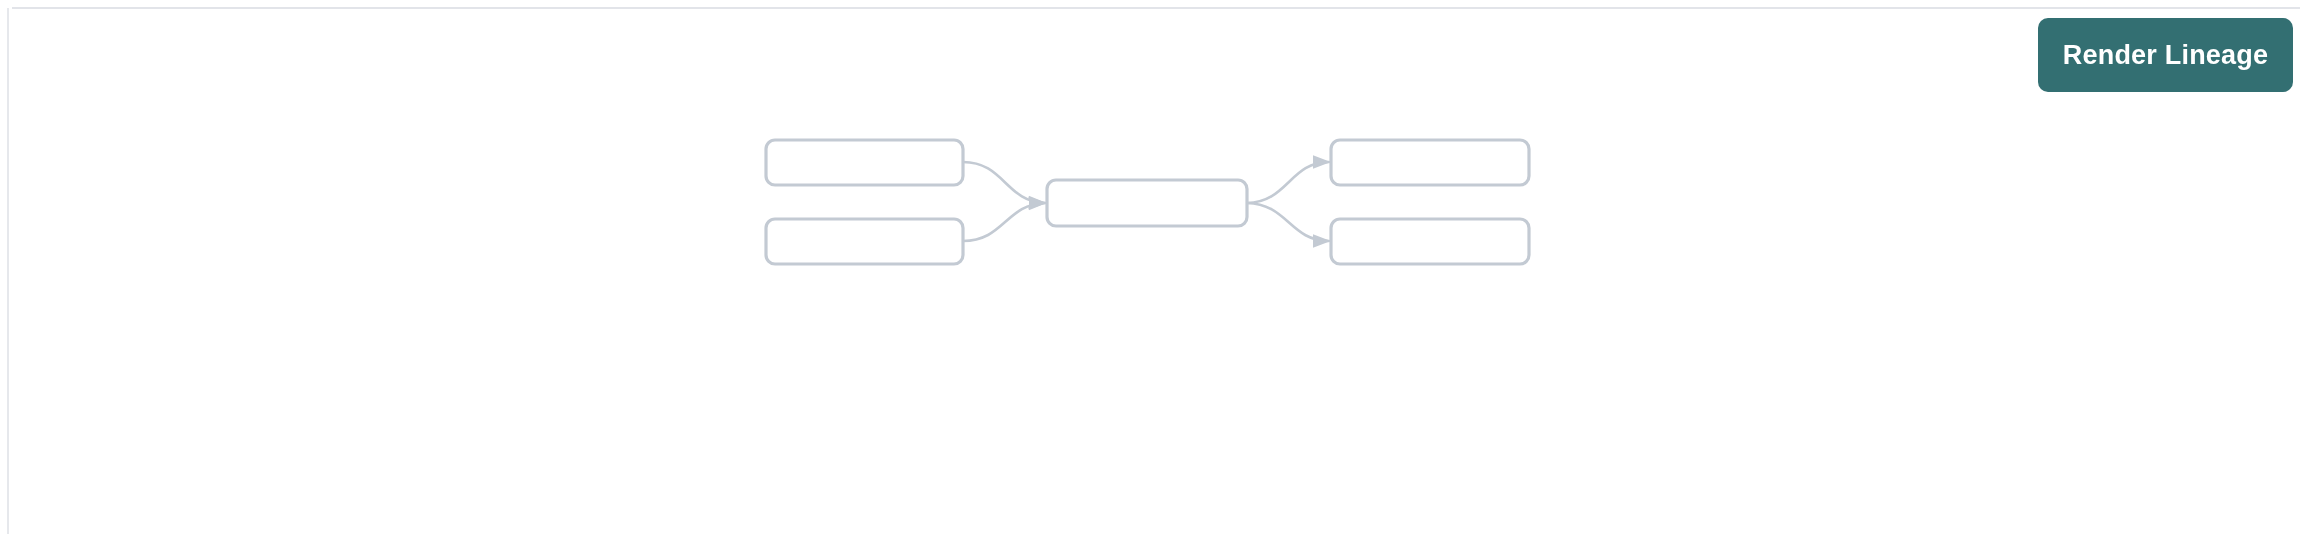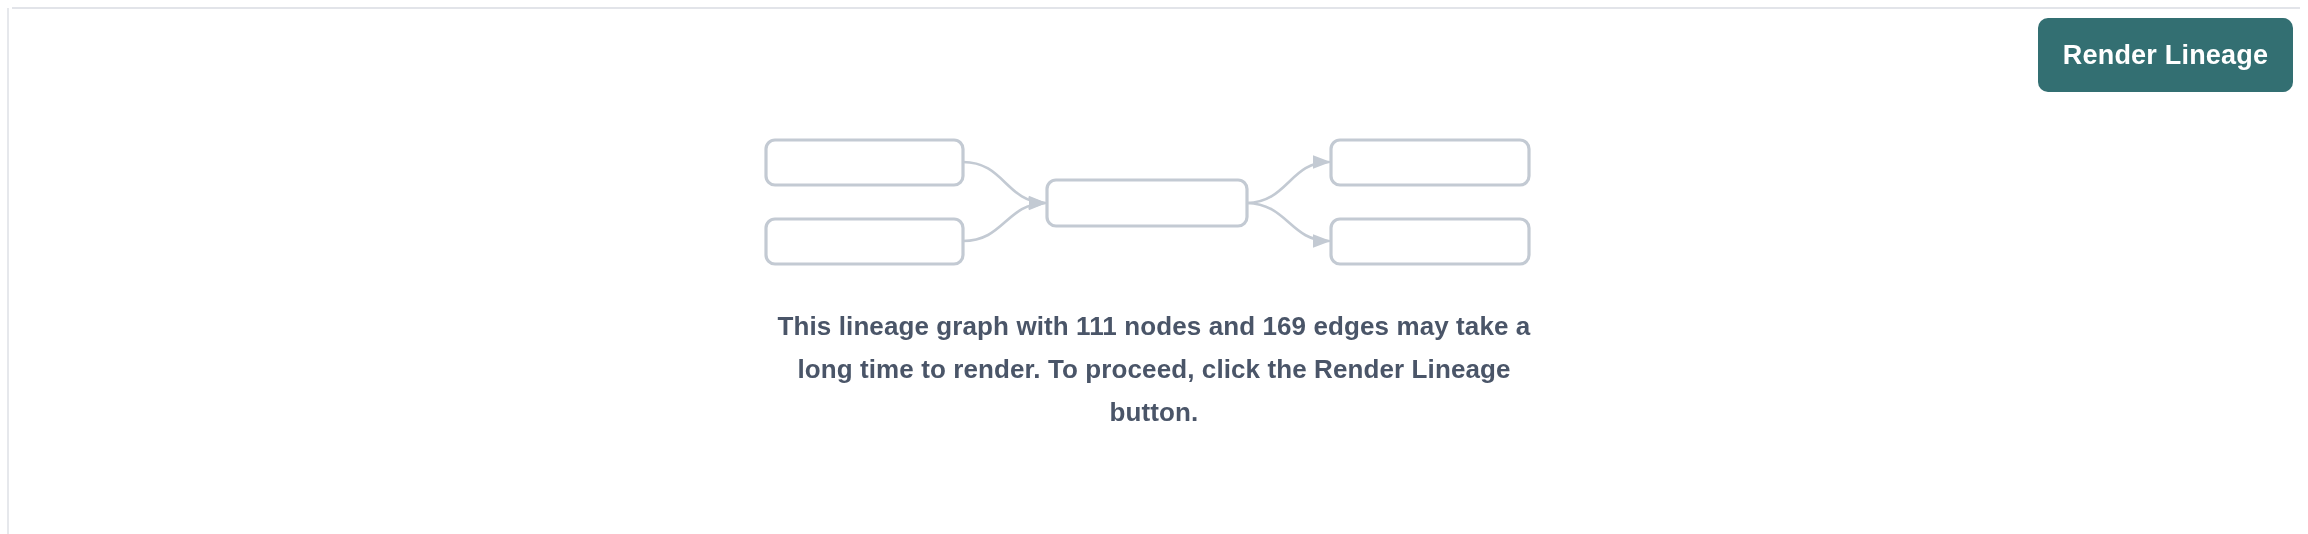--- a/index.html
+++ b/index.html
@@ -135,16 +135,15 @@
 
       <g fill="#ffffff" stroke="#c3cad3" stroke-width="3.2">
         <rect x="12" y="12" width="197" height="45" rx="9" ry="9"></rect>
         <rect x="12" y="91" width="197" height="45" rx="9" ry="9"></rect>
         <rect x="293" y="52" width="200" height="46" rx="9" ry="9"></rect>
         <rect x="577" y="12" width="198" height="45" rx="9" ry="9"></rect>
         <rect x="577" y="91" width="198" height="45" rx="9" ry="9"></rect>
       </g>
     </svg>
 
-    <div class="empty-state-message">This lineage graph with 111 nodes and 169 edges may take a long time to render. To proceed, click the Render Lineage button.</div>
 
   </div>
 </div>
 
 </body></html>

